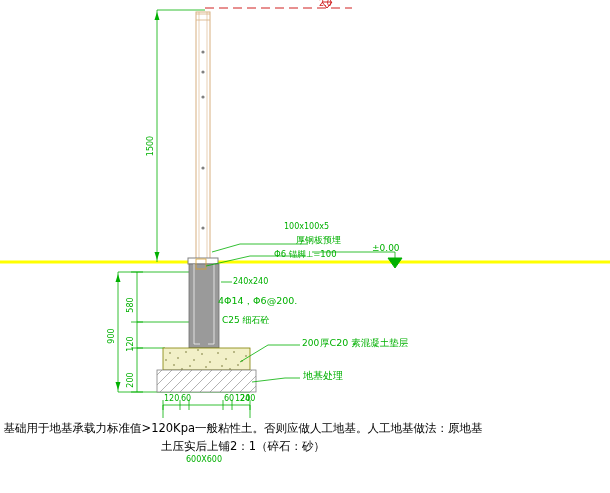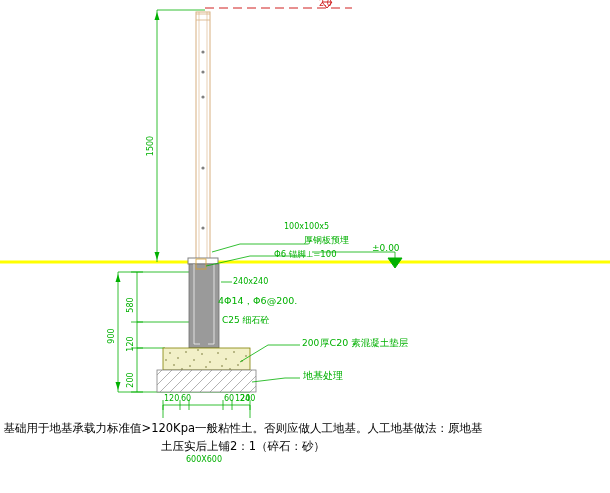--- a/index.html
+++ b/index.html
@@ -160,21 +160,21 @@
 <div class="lbl" style="left:198px;top:395px;margin-left:42px;">240</div>
 <div class="lbl" style="left:224px;top:395px;">60</div>
 <div class="lbl" style="left:235px;top:395px;">120</div>
 <div class="lbl" style="left:186px;top:410px;margin-top:46px;">600X600</div>
 
 <div class="lbl" style="left:233px;top:278px;">240x240</div>
 
 <div class="lbl red" style="left:319px;top:0px;">2.0</div>
 
 <div class="lbl" style="left:272px;top:223px;margin-left:12px;">100x100x5</div>
-<div class="lbl" style="left:304px;top:236px;font-size:9px;">厚钢板预埋</div>
+<div class="lbl" style="left:296px;top:236px;font-size:9px;">厚钢板预埋</div>
 <div class="lbl" style="left:274px;top:250px;font-size:8.5px;">Φ6  锚脚⊥=100</div>
 <div class="lbl" style="left:372px;top:244px;font-size:9px;">±0.00</div>
 
 <div class="lbl" style="left:218px;top:296px;font-size:9.5px;">4Φ14，Φ6@200.</div>
 <div class="lbl" style="left:222px;top:316px;font-size:9px;">C25  细石砼</div>
 
 <div class="lbl" style="left:302px;top:339px;font-size:9px;">200</div>
 <div class="lbl" style="left:320px;top:338px;font-size:9.5px;">厚C20 素混凝土垫层</div>
 
 <div class="lbl" style="left:303px;top:371px;font-size:10px;">地基处理</div>

